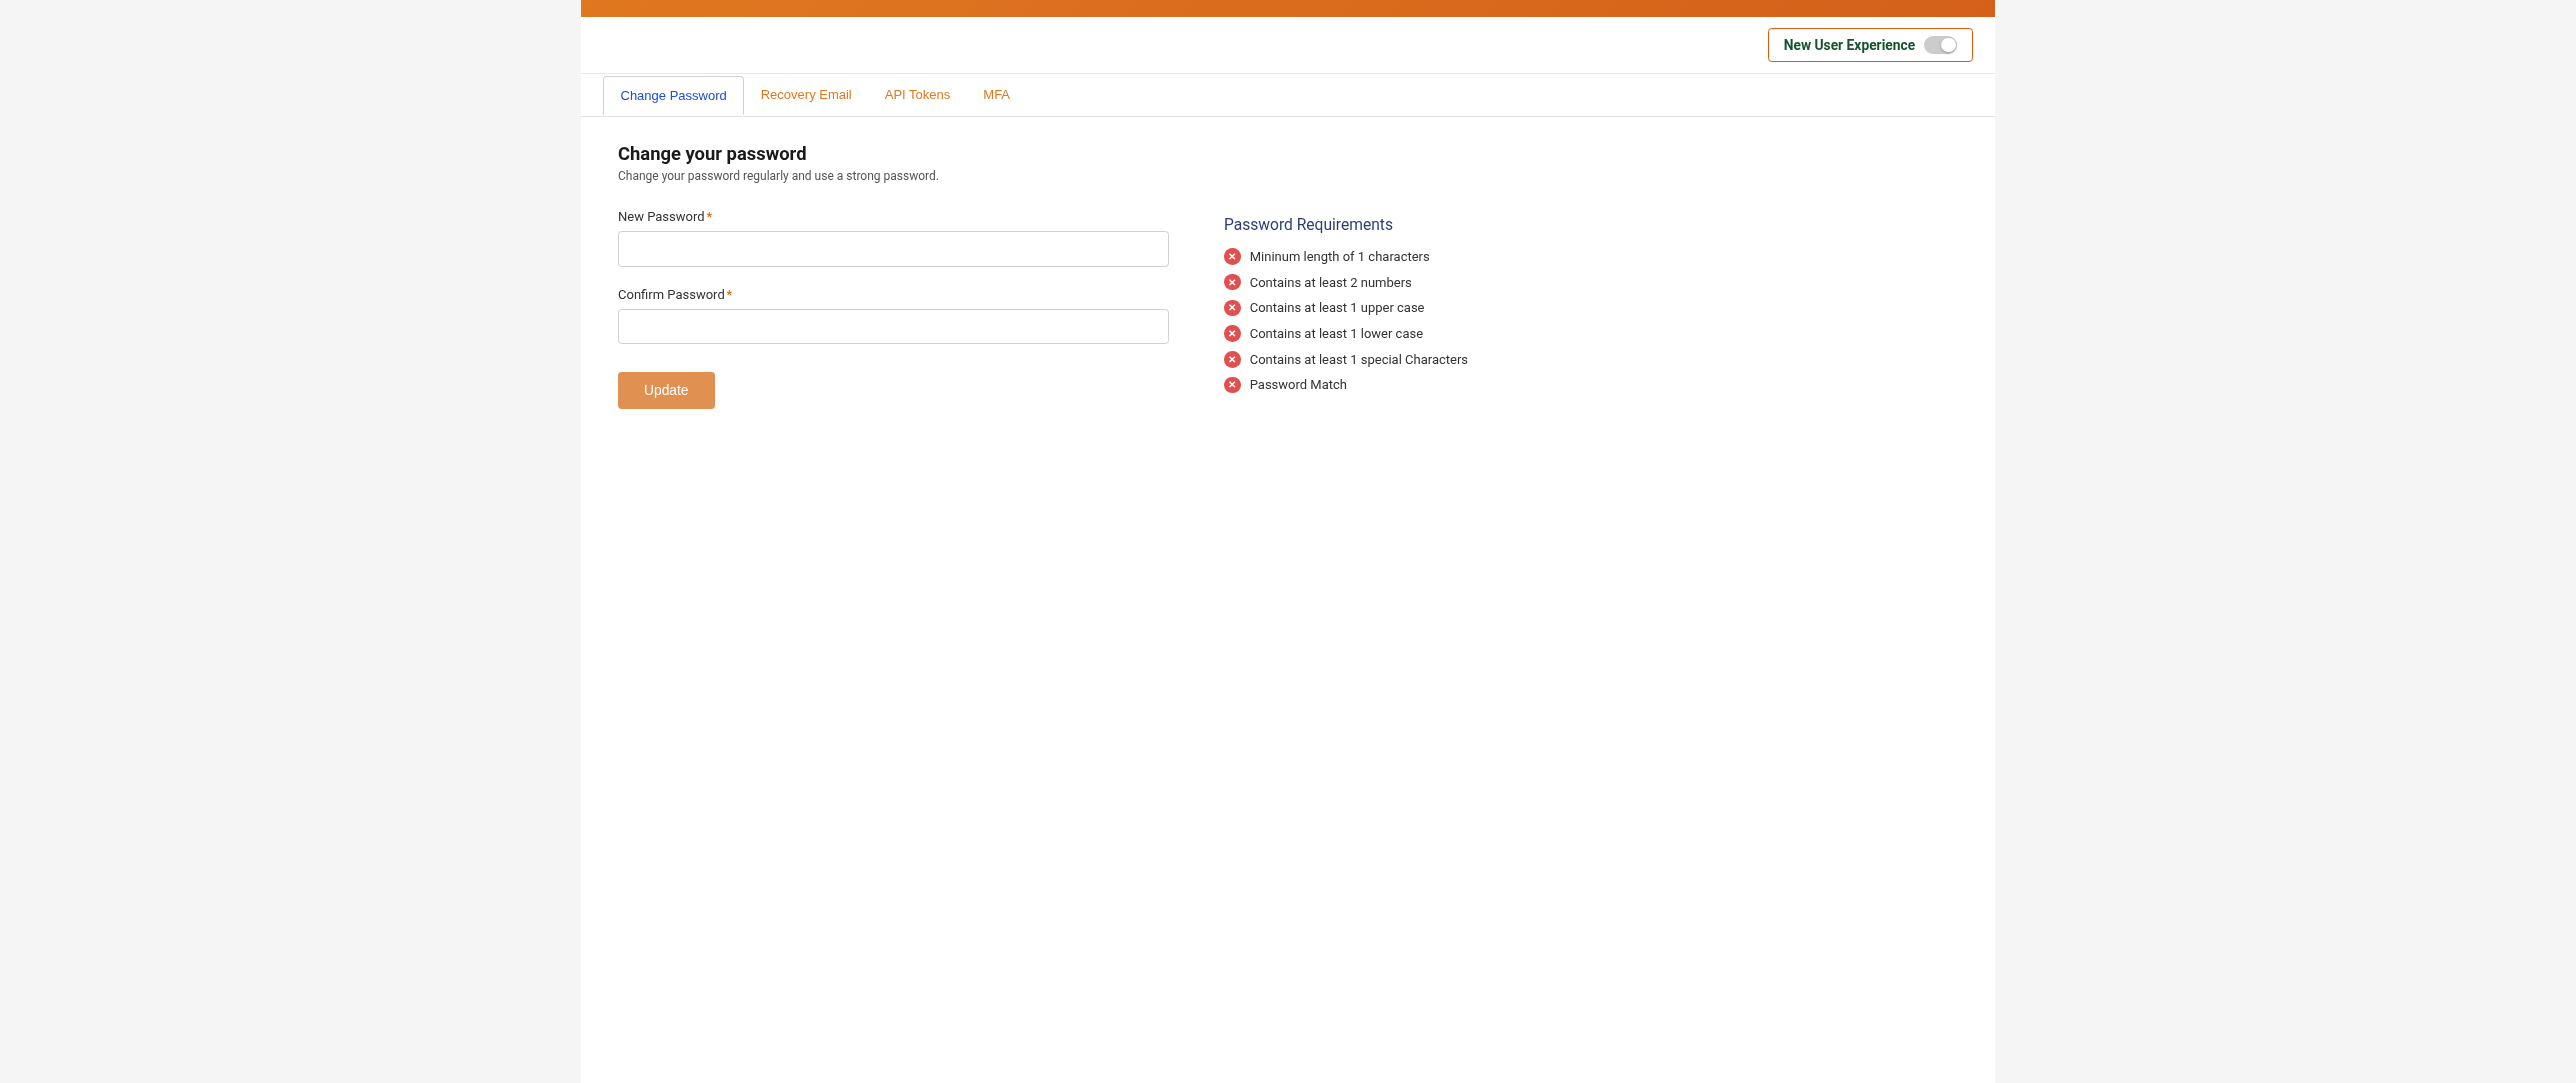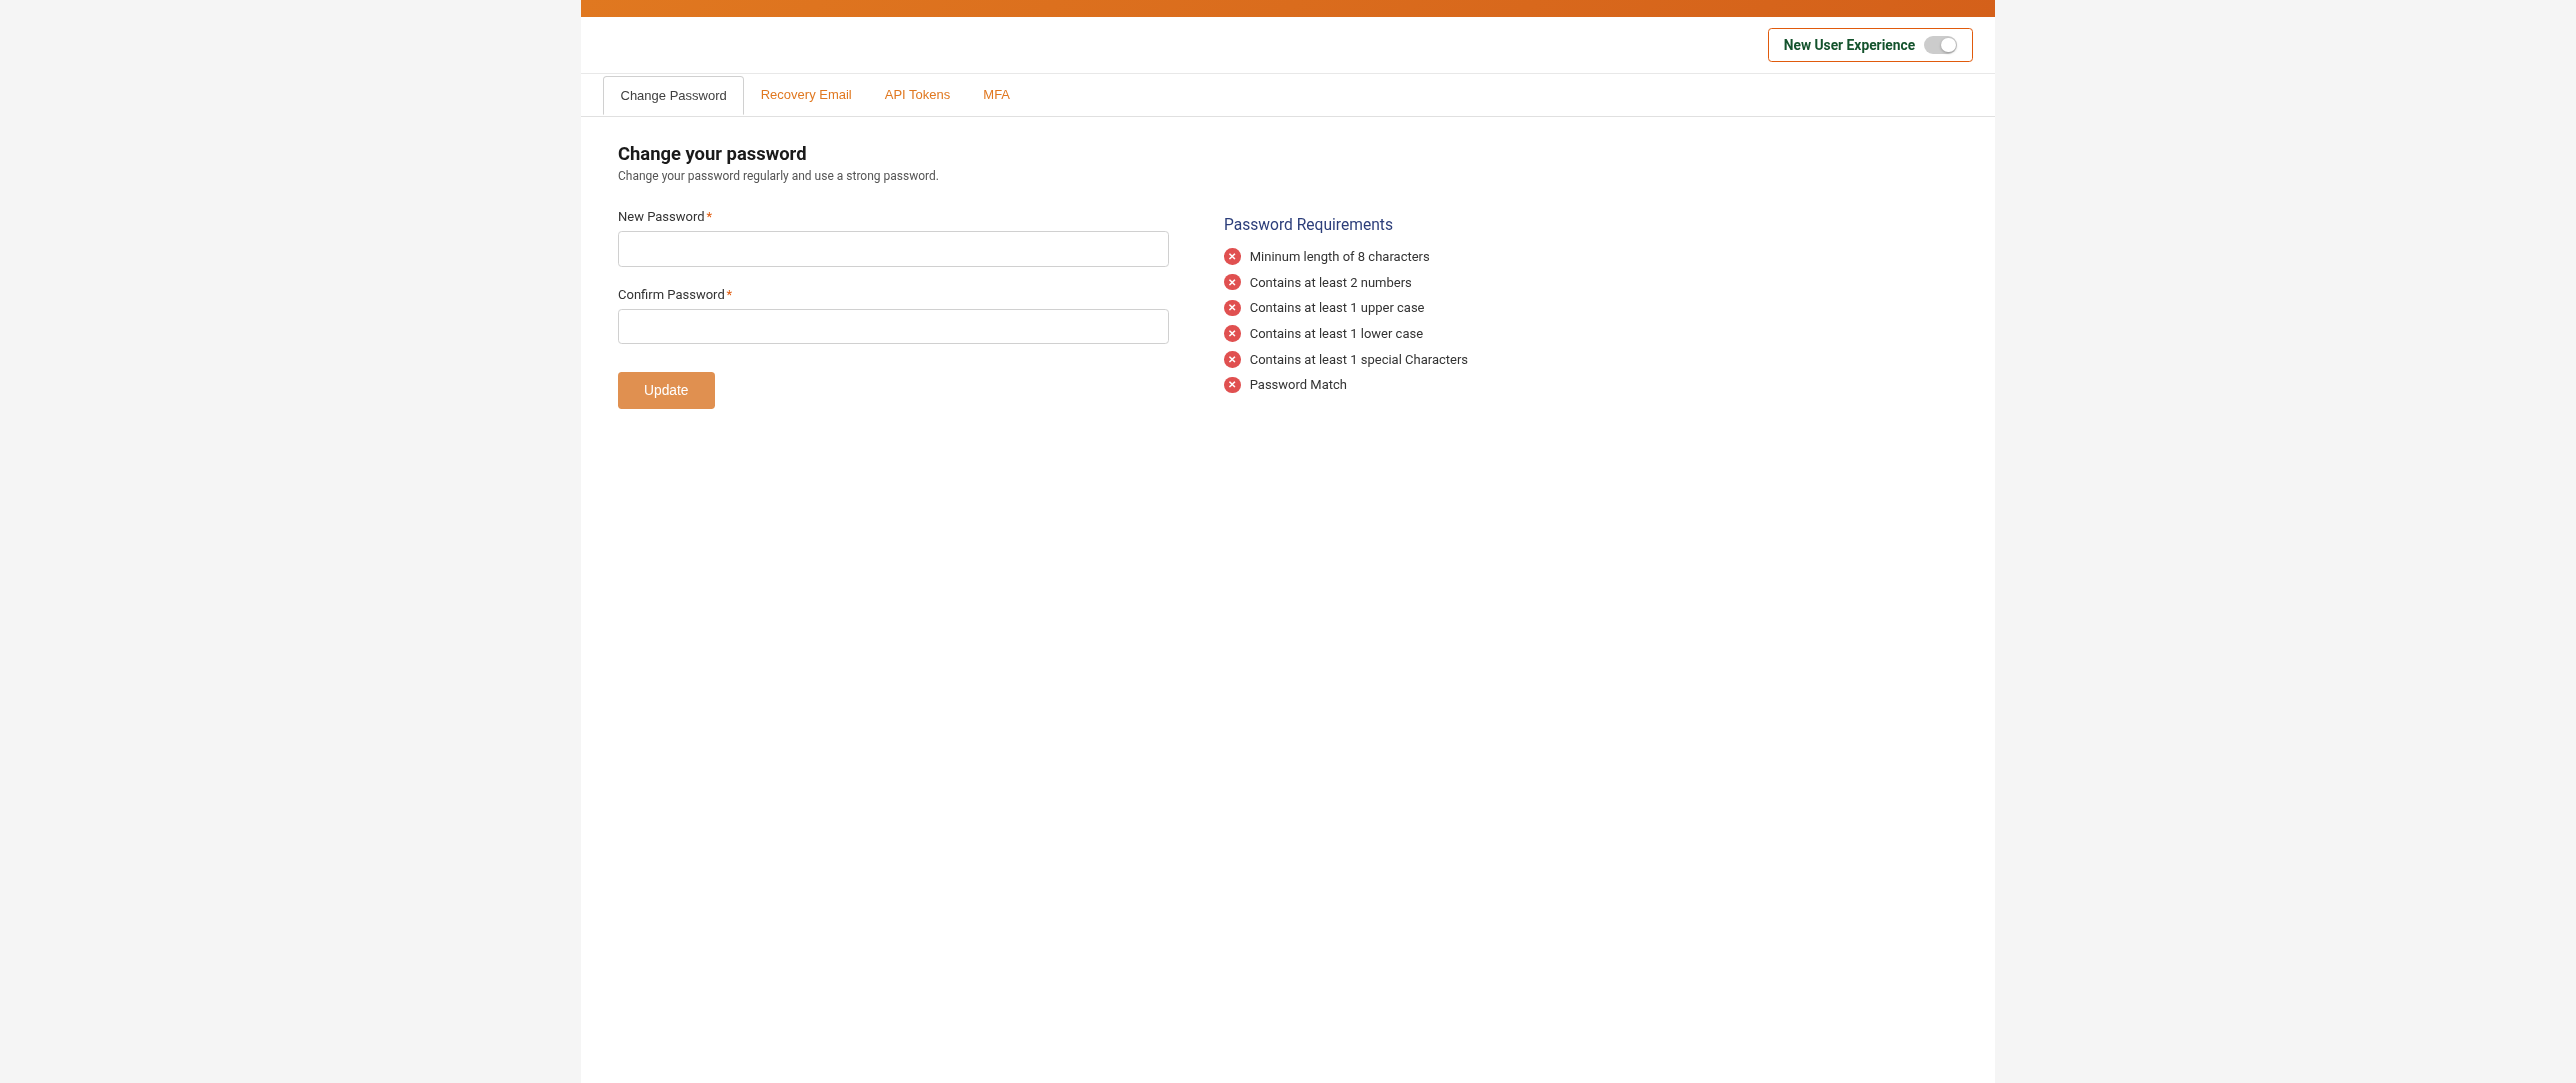--- a/index.html
+++ b/index.html
@@ -102,21 +102,21 @@
       margin-bottom: -0.9px;
     }
 
     .tab.active {
       color: #555;
       border-bottom: 1.8px solid #ccc;
       background: white;
     }
 
     .tab:first-child {
-      color: #404040;
+      color: #1d4ed8;
       border: 0.9px solid #d0d0d0;
       border-bottom: 1.8px solid white;
       margin-bottom: -0.9px;
       border-radius: 3.7px 3.7px 0 0;
       background: white;
       padding: 11px 16.5px;
     }
 
     .content-area {
       padding: 26px 37px;
@@ -264,21 +264,21 @@
         </div>
 
         <button class="update-btn">Update</button>
       </div>
 
       <div class="requirements-section">
         <h3 class="req-title">Password Requirements</h3>
         <ul class="req-list" id="req-list">
         <li class="req-item">
               <span class="req-icon">✕</span>
-              <span>Mininum length of 8 characters</span>
+              <span>Mininum length of 1 characters</span>
             </li>
             <li class="req-item">
               <span class="req-icon">✕</span>
               <span>Contains at least 2 numbers</span>
             </li>
             <li class="req-item">
               <span class="req-icon">✕</span>
               <span>Contains at least 1 upper case</span>
             </li>
             <li class="req-item">

